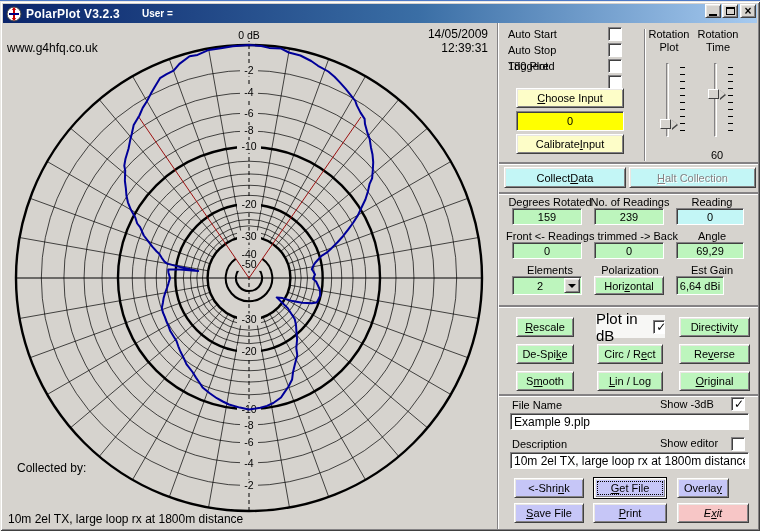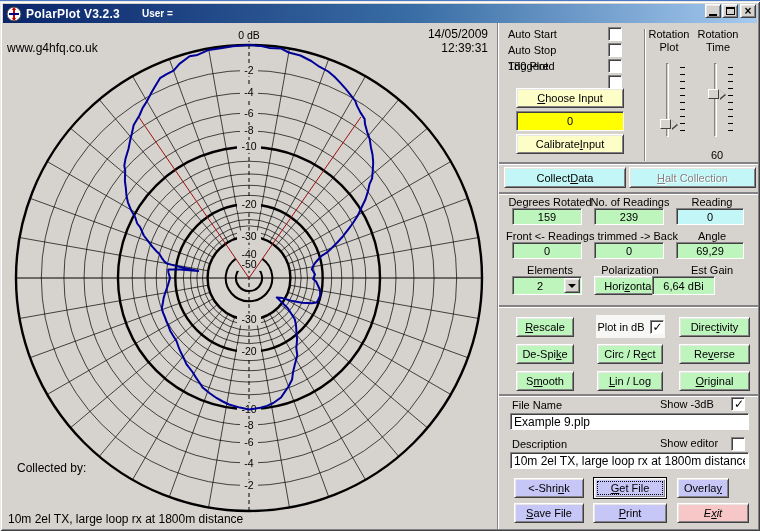--- a/index.html
+++ b/index.html
@@ -275,27 +275,27 @@
   <div class="lbl center" style="left:504px; top:263px; width:92px;">Elements</div>
   <div class="lbl center" style="left:588px; top:263px; width:84px;">Polarization</div>
   <div class="lbl center" style="left:672px; top:263px; width:80px;">Est Gain</div>
   <div class="field" style="left:512px; top:275px; width:70px; height:19px;">
     <span style="margin-right:14px;">2</span>
     <span class="combo-btn">
         <span class="combo-arrow"></span>
       </span>
   </div>
   <div class="btn green" style="left:594px; top:275px; width:70px; height:19px;">Hori<u>z</u>ontal</div>
-  <div class="field" style="left:652px; top:275px; width:63px; height:19px;">6,64 dBi</div>
+  <div class="field" style="left:676px; top:275px; width:48px; height:19px;">6,64 dBi</div>
 
   <div class="hdivider" style="left:499px; top:304px; width:259px;"></div>
 
   <div class="btn green" style="left:516px; top:316px; width:58px; height:20px;"><u>R</u>escale</div>
   <div class="plotdb-strip" style="left:596px; top:314px; width:69px; height:23px;">
-    <span style="font-size:11px;">Plot in dB</span>
+    <span style="font-size:15px;">Plot in dB</span>
     <span class="cb checked"></span>
   </div>
   <div class="btn green" style="left:679px; top:316px; width:71px; height:20px;">Direc<u>t</u>ivity</div>
 
   <div class="btn green" style="left:516px; top:343px; width:58px; height:20px;">De-Spi<u>k</u>e</div>
   <div class="btn green" style="left:597px; top:343px; width:66px; height:20px;">Circ / R<u>e</u>ct</div>
   <div class="btn green" style="left:679px; top:343px; width:71px; height:20px;">Re<u>v</u>erse</div>
 
   <div class="btn green" style="left:516px; top:370px; width:58px; height:20px;">S<u>m</u>ooth</div>
   <div class="btn green" style="left:597px; top:370px; width:66px; height:20px;"><u>L</u>in / Log</div>

